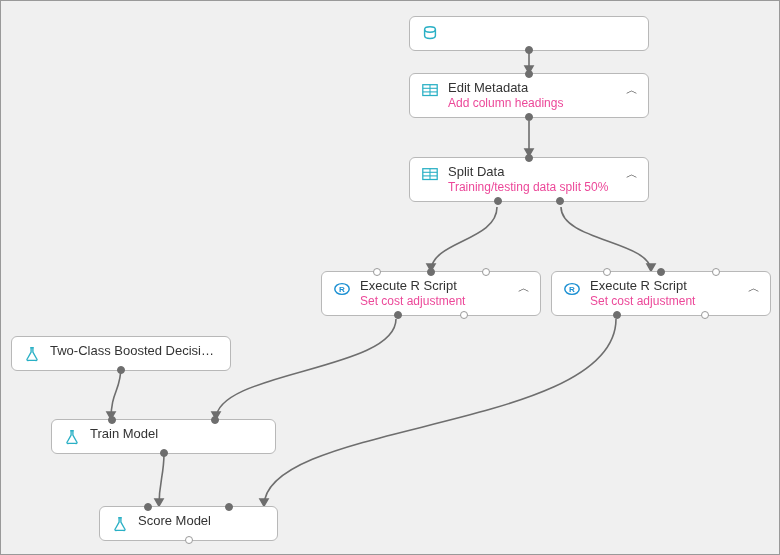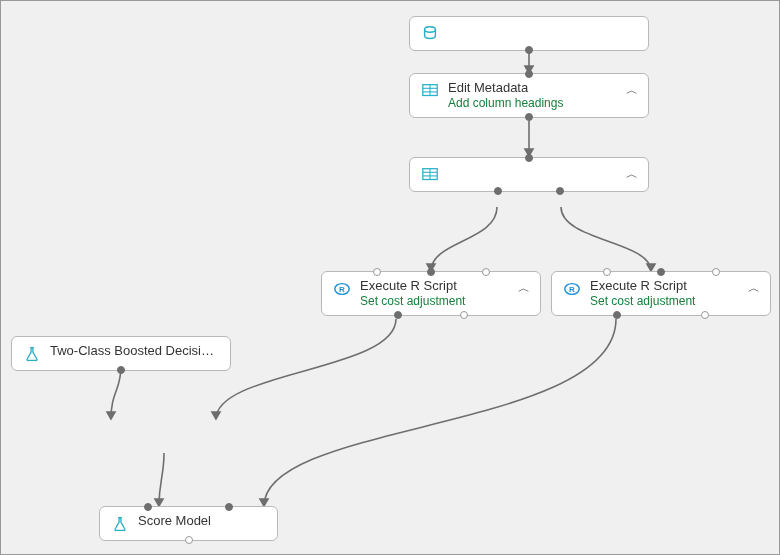--- a/index.html
+++ b/index.html
@@ -53,21 +53,21 @@
   }
   .node .title {
     font-size: 13px;
     color: #333;
     white-space: nowrap;
     overflow: hidden;
     text-overflow: ellipsis;
   }
   .node .subtitle {
     font-size: 12px;
-    color: #15803d;
+    color: #ec4899;
     white-space: nowrap;
   }
   .node .chevron {
     margin-left: auto;
     padding-left: 10px;
     font-size: 12px;
     color: #333;
     line-height: 20px;
     flex-shrink: 0;
   }
@@ -148,20 +148,24 @@
 
 <div class="node" style="left:408px; top:156px; width:240px;">
   <span class="icon">
     <svg viewBox="0 0 20 20" width="18" height="18">
           <rect x="2" y="3" width="16" height="12" fill="none" stroke="#2ab0c5" stroke-width="1.4"></rect>
           <line x1="2" y1="7" x2="18" y2="7" stroke="#2ab0c5" stroke-width="1.2"></line>
           <line x1="2" y1="11" x2="18" y2="11" stroke="#2ab0c5" stroke-width="1.2"></line>
           <line x1="10" y1="3" x2="10" y2="15" stroke="#2ab0c5" stroke-width="1.2"></line>
         </svg>
   </span>
+  <div class="text">
+    <span class="title">Split Data</span>
+    <span class="subtitle">Training/testing data split 50%</span>
+  </div>
   <span class="chevron">︿</span>
   <div class="port in filled" style="left:50%;"></div>
   <div class="port out filled" style="left:37%;"></div>
   <div class="port out filled" style="left:63%;"></div>
 </div>
 
 <div class="node" style="left:320px; top:270px; width:220px;">
   <span class="icon">
     <svg viewBox="0 0 20 20" width="18" height="18">
           <ellipse cx="10" cy="10" rx="8" ry="6" fill="none" stroke="#1a8fd2" stroke-width="1.6"></ellipse>
@@ -204,20 +208,33 @@
     <svg viewBox="0 0 20 20" width="18" height="18">
           <path d="M8 3 h4 M9 3 v5 l-4 7 a1 1 0 0 0 1 2 h8 a1 1 0 0 0 1-2 l-4-7 v-5" fill="none" stroke="#2ab0c5" stroke-width="1.5" stroke-linejoin="round"></path>
         </svg>
   </span>
   <div class="text">
     <span class="title">Two-Class Boosted Decision...</span>
   </div>
   <div class="port out filled" style="left:50%;"></div>
 </div>
 
+<div class="node" style="left:50px; top:418px; width:225px;">
+  <span class="icon">
+    <svg viewBox="0 0 20 20" width="18" height="18">
+          <path d="M8 3 h4 M9 3 v5 l-4 7 a1 1 0 0 0 1 2 h8 a1 1 0 0 0 1-2 l-4-7 v-5" fill="none" stroke="#2ab0c5" stroke-width="1.5" stroke-linejoin="round"></path>
+        </svg>
+  </span>
+  <div class="text">
+    <span class="title">Train Model</span>
+  </div>
+  <div class="port in filled" style="left:27%;"></div>
+  <div class="port in filled" style="left:73%;"></div>
+  <div class="port out filled" style="left:50%;"></div>
+</div>
 
 <div class="node" style="left:98px; top:505px; width:179px;">
   <span class="icon">
     <svg viewBox="0 0 20 20" width="18" height="18">
           <path d="M8 3 h4 M9 3 v5 l-4 7 a1 1 0 0 0 1 2 h8 a1 1 0 0 0 1-2 l-4-7 v-5" fill="none" stroke="#2ab0c5" stroke-width="1.5" stroke-linejoin="round"></path>
         </svg>
   </span>
   <div class="text">
     <span class="title">Score Model</span>
   </div>

